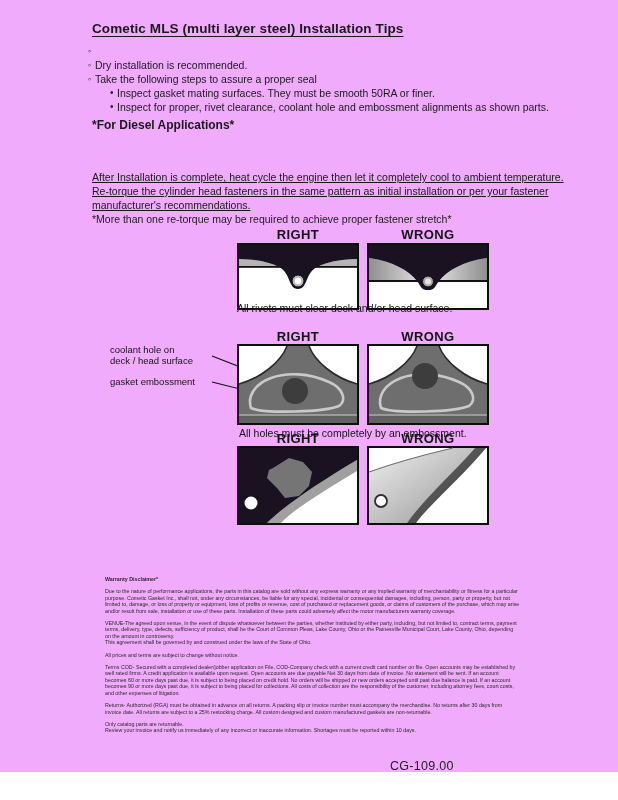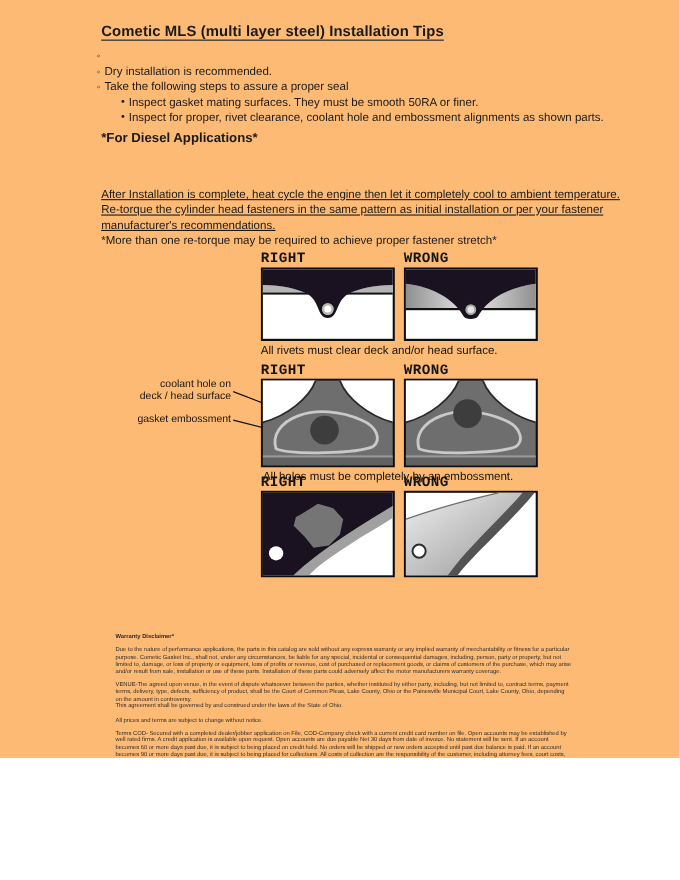--- a/index.html
+++ b/index.html
@@ -1,18 +1,18 @@
 <!DOCTYPE html>
 <html><head>
 <meta charset="utf-8">
 <style>
   * { margin:0; padding:0; box-sizing:border-box; }
   html,body { background:#ffffff; }
   #page {
-    position:relative; width:618px; height:689px; background:#fdba74;
+    position:relative; width:618px; height:772px; background:#f0abfc;
     font-family:"Liberation Sans", sans-serif; color:#1a1a1a; overflow:hidden;
   }
   .abs { position:absolute; }
 
   .title {
     left:92px; top:21px; font-size:13.5px; font-weight:bold;
     text-decoration:underline; text-underline-offset:3px; letter-spacing:0.1px;
   }
 
   .bullets { left:88px; top:44px; width:478px; font-size:10.5px; line-height:14px; }
@@ -20,24 +20,24 @@
   .b-mark { width:7px; flex:0 0 7px; font-size:9px; line-height:14px; }
   .b-sub { padding-left:22px; }
   .b-sub .b-mark { font-size:10px; }
 
   .diesel-head { left:92px; top:118px; font-size:12px; font-weight:bold; }
   .para { left:92px; width:472px; font-size:10.5px; line-height:14px; }
   .p1 { top:136px; }
   .p2 { top:170px;text-decoration:underline; }
   .p3 { top:212px; }
 
-  .dlabel { font-size:13px; font-weight:600; letter-spacing:0.4px; width:122px; color:#141414;font-family:Liberation Mono, monospace; }
+  .dlabel { font-size:13px; font-weight:600; letter-spacing:0.4px; text-align:center; width:122px; color:#141414; }
   .dcap { font-size:10.5px; line-height:12.5px; color:#141414; }
 
-  .ann { font-size:9.5px; line-height:11px; text-align:right; width:100px; color:#141414; }
+  .ann { font-size:9.5px; line-height:11px; text-align:left; width:100px; color:#141414; }
 
   .fine { left:105px; top:576px; width:415px; font-size:5.3px; line-height:6.4px; color:#2a2a2a; }
   .fine .fp { margin-bottom:6px; }
   .fine .fh { font-weight:bold; margin-bottom:6px; }
 
   .footer { left:390px; top:759px; font-size:12.5px; letter-spacing:0.3px; color:#222; }
 
   svg { display:block; }
 </style>
 </head>
@@ -99,21 +99,21 @@
     </defs>
     <rect x="1" y="1" width="120" height="65" fill="#ffffff" stroke="#0e0e0e" stroke-width="2"></rect>
     <path d="M2,15 L2,38 L50,38 C42,28 26,18 2,15 Z" fill="url(#gw1)"></path>
     <path d="M120,15 L120,38 L72,38 C80,28 96,18 120,15 Z" fill="url(#gw2)"></path>
     <rect x="2" y="37" width="118" height="2" fill="#111111"></rect>
     <path d="M2,2 H120 V15 C96,18 80,28 72,38 C67,44.5 68,47 61,47 C54,47 55,44.5 50,38 C42,28 26,18 2,15 Z" fill="#1a1220"></path>
     <circle cx="61" cy="38.5" r="5.5" fill="#a8a8a8" stroke="#0d0d0d" stroke-width="1"></circle>
     <circle cx="61" cy="38.5" r="3" fill="#e4e4e4"></circle>
   </svg>
 
-  <div class="abs dcap" style="left:237px; top:313px;">All rivets must clear deck and/or head surface.</div>
+  <div class="abs dcap" style="left:237px; top:302px;">All rivets must clear deck and/or head surface.</div>
 
   <div class="abs dlabel" style="left:237px; top:329px;">RIGHT</div>
   <div class="abs dlabel" style="left:367px; top:329px;">WRONG</div>
 
   <div class="abs ann" style="left:110px; top:344px;">
     <div>coolant hole on</div>
     <div>deck / head surface</div>
   </div>
   <div class="abs ann" style="left:110px; top:376px;">gasket embossment</div>
 

